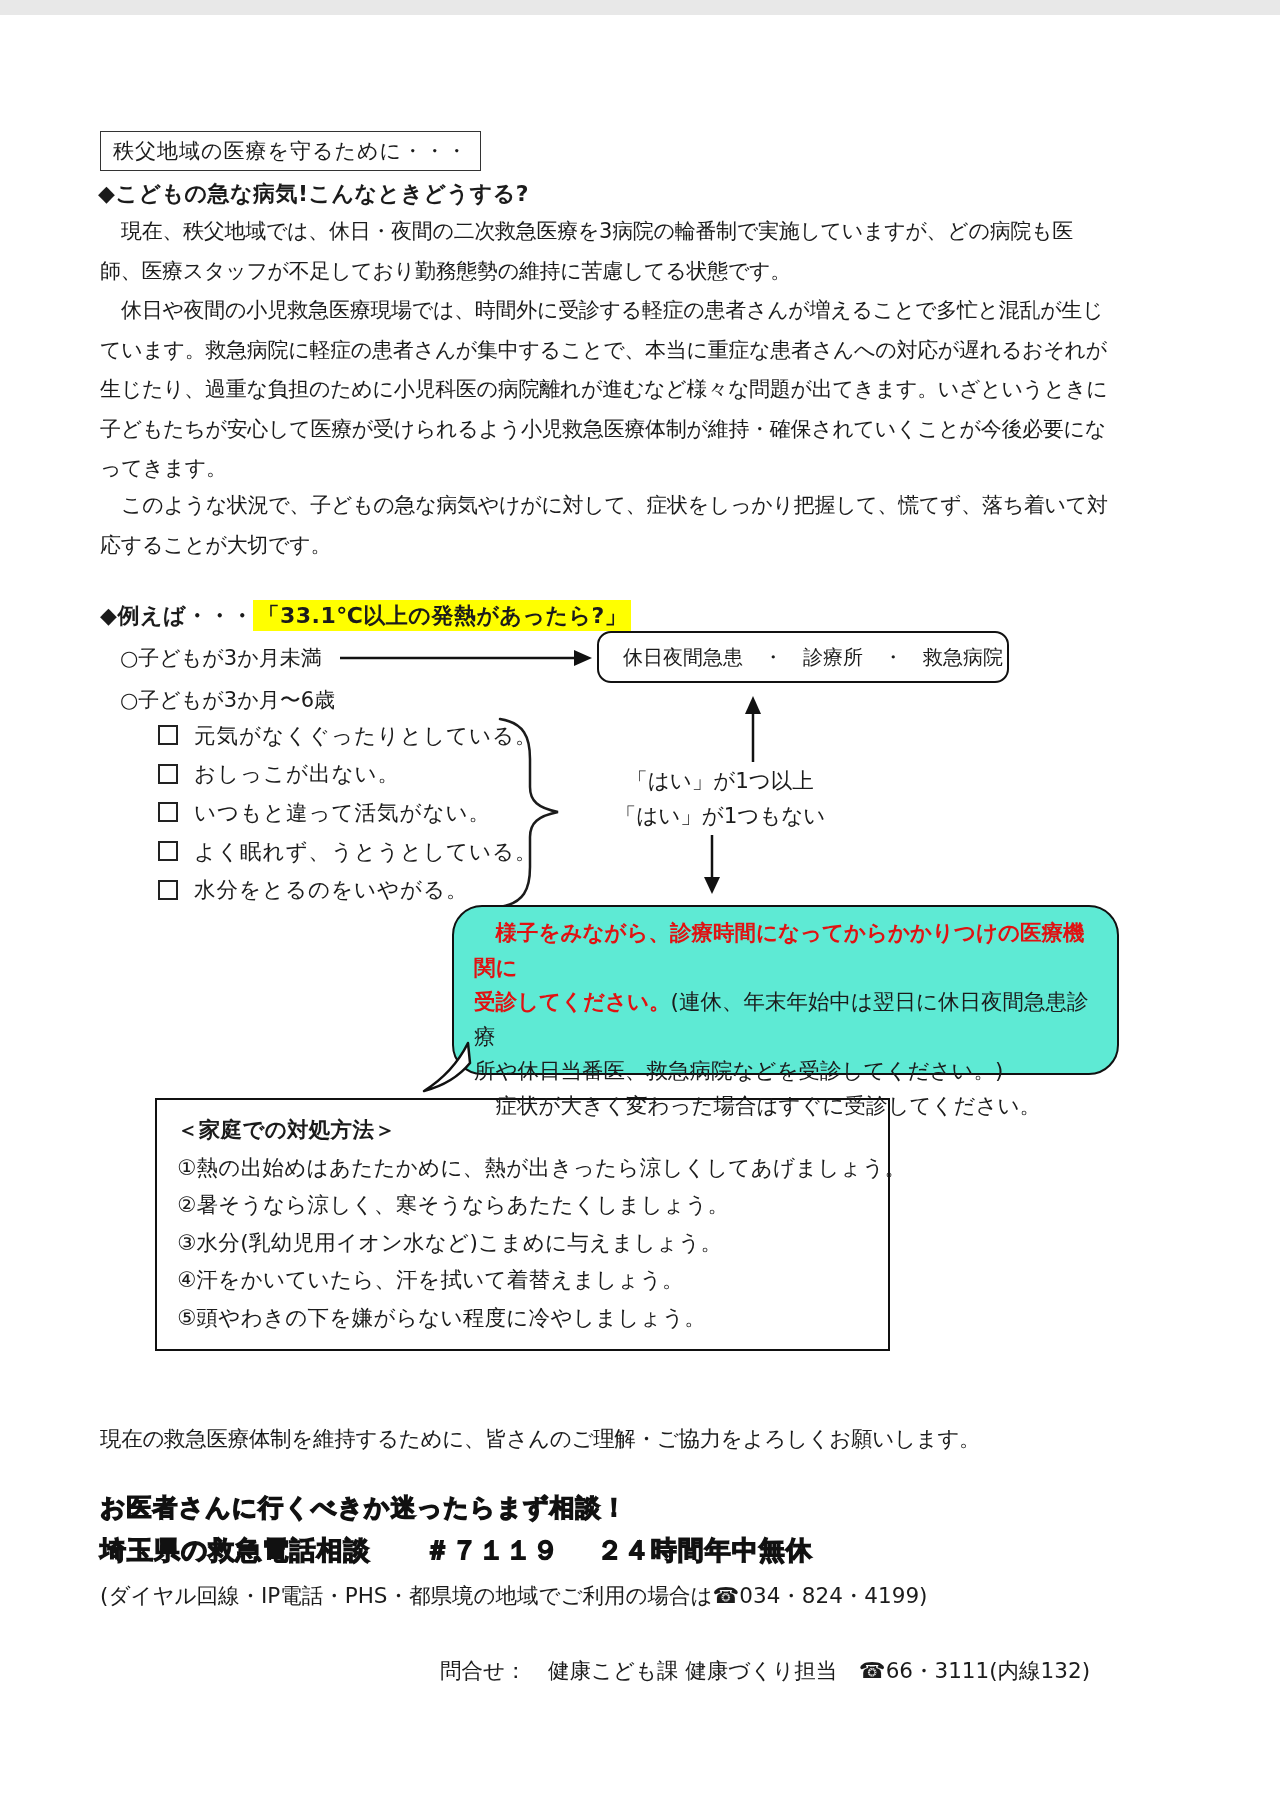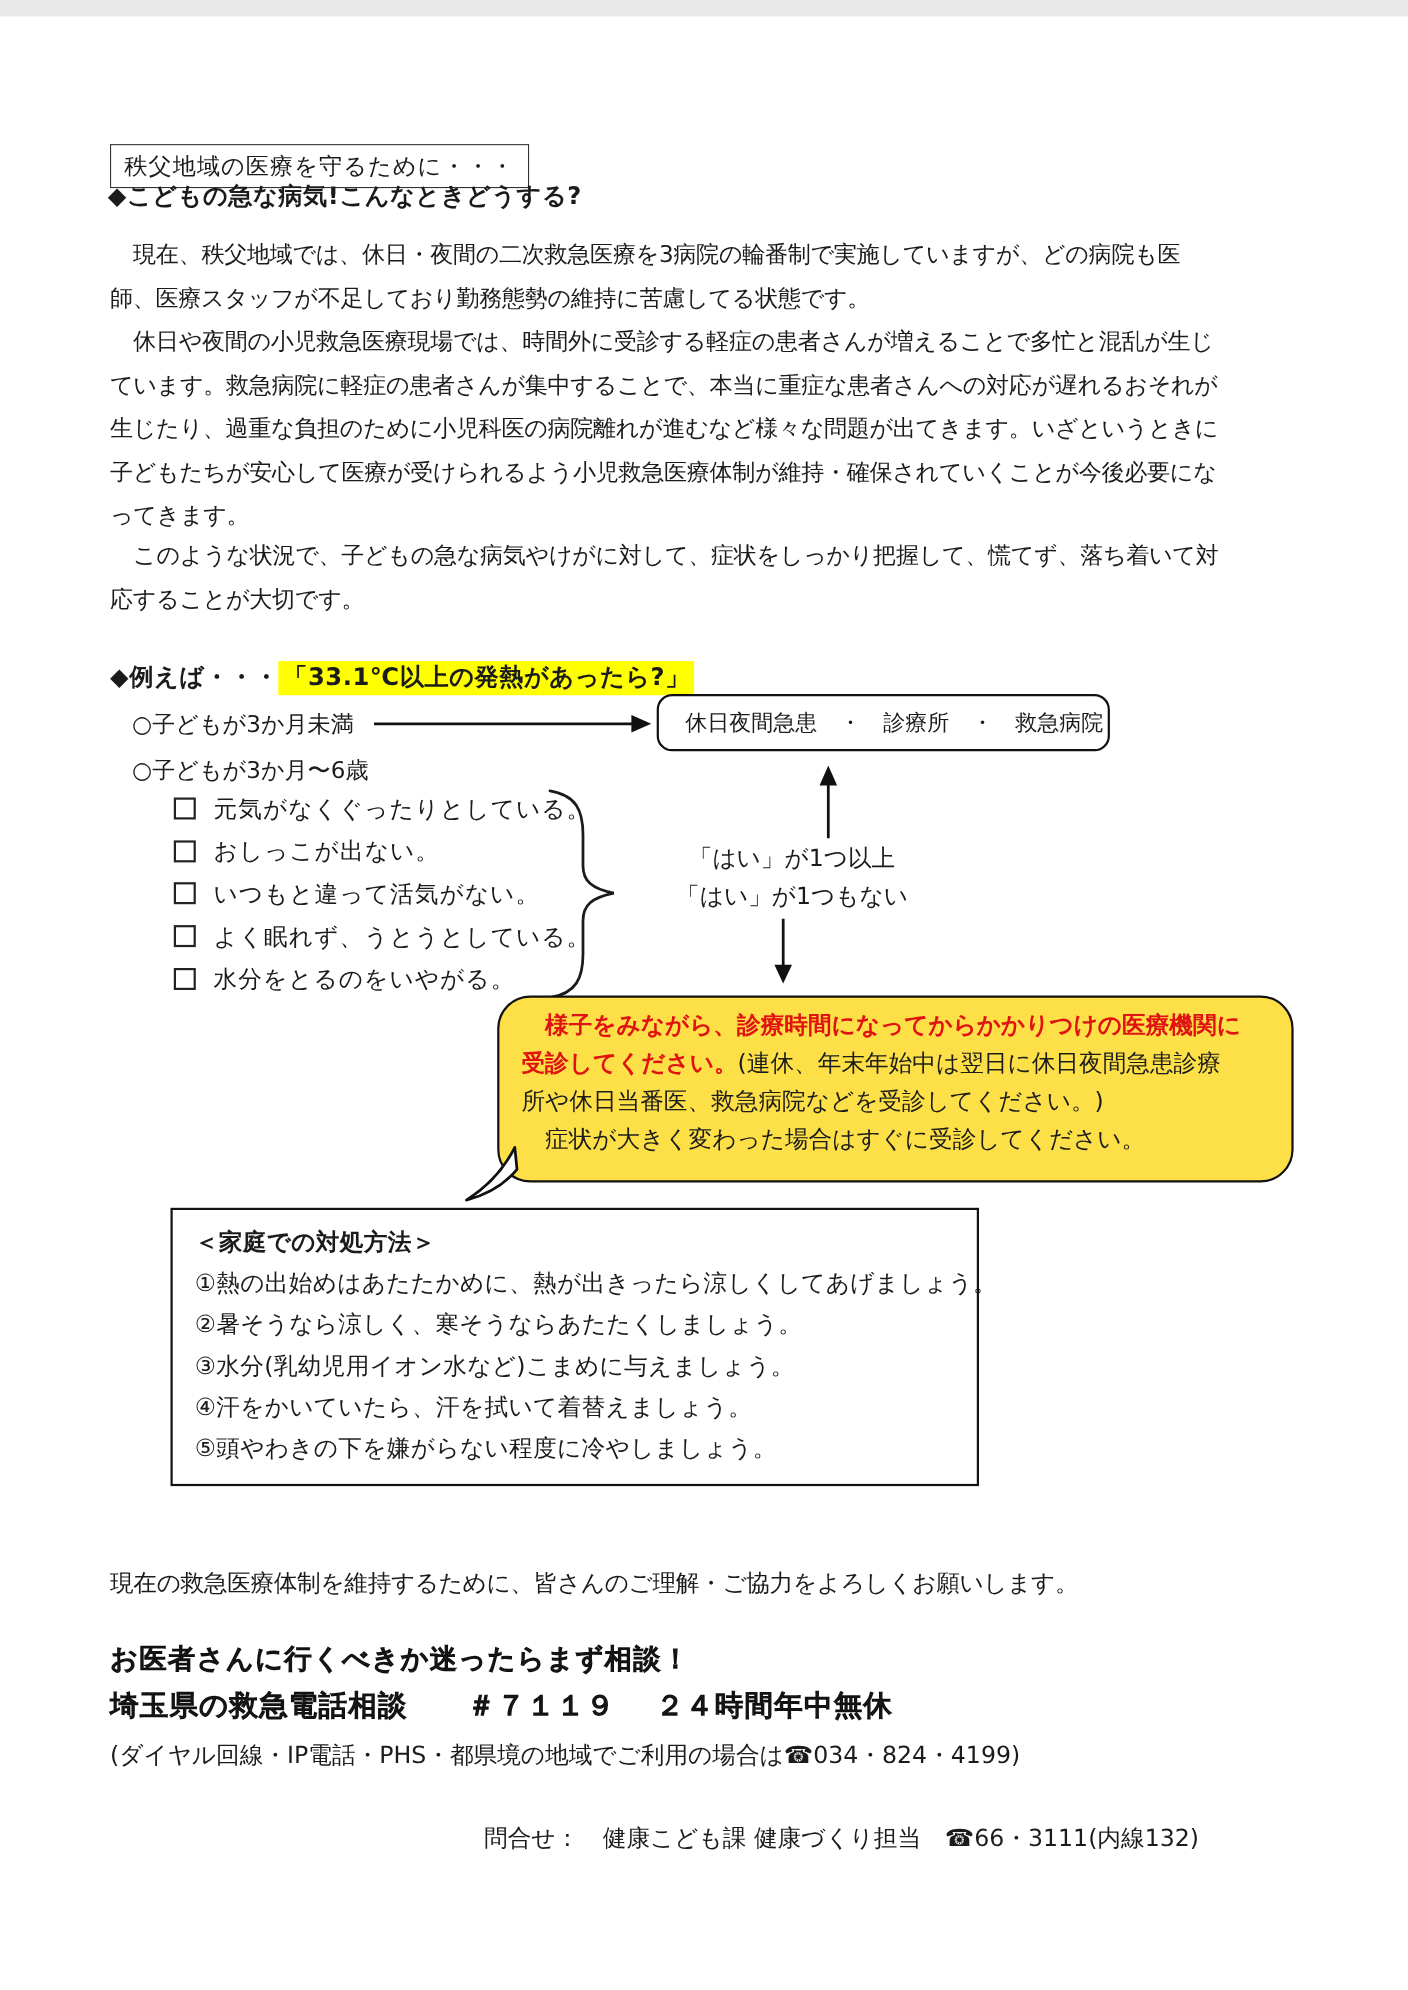--- a/index.html
+++ b/index.html
@@ -20,21 +20,21 @@
     text-indent:1em;
   }
   #banner{
     left:100px;top:116px;
     border:1.5px solid #333;
     padding:5px 12px;
     font-size:21px;
     letter-spacing:1px;
   }
   #heading1{
-    left:98px;top:148px;
+    left:98px;top:164px;
     font-size:22px;font-weight:bold;
     letter-spacing:0.5px;
   }
   #para1{left:100px;top:197px;width:1012px;}
   #para2{left:100px;top:276px;width:1012px;}
   #para3{left:100px;top:471px;width:1012px;}
   #example-line{
     left:100px;top:586px;
     font-size:22px;font-weight:bold;
     letter-spacing:0.5px;
@@ -57,43 +57,43 @@
     border:2px solid #222;
     margin-right:16px;
     flex:0 0 auto;
   }
   .chk-label{font-size:21.5px;letter-spacing:1px;white-space:nowrap;}
   #branch-labels{
     left:588px;top:748px;width:264px;
     text-align:center;font-size:21.5px;line-height:35px;
   }
   #bubble{
-    left:452px;top:890px;width:724px;height:170px;
+    left:452px;top:890px;width:667px;height:170px;
     border:2.5px solid #111;border-radius:30px;
     padding:9px 20px 0 20px;
     box-sizing:border-box;
     font-size:21.5px;line-height:34.5px;
-    background:#fde047;
+    background:#5eead4;
     z-index:2;
   }
   .red{color:#e01212;font-weight:bold;}
   #bubble-tail{left:421px;top:1026px;z-index:3;}
   #home-box{
     left:155px;top:1083px;width:735px;
     border:2.5px solid #111;
     box-sizing:border-box;
     padding:11px 20px 13px 20px;
     font-size:21.5px;line-height:37.5px;
     letter-spacing:0.3px;
   }
   #home-box .hc-title{font-weight:bold;}
   .hc-item{white-space:nowrap;}
   #request{left:100px;top:1409px;font-size:21.5px;letter-spacing:-0.3px;white-space:nowrap;}
   .heavy{
-    font-weight:400;
+    font-weight:700;
     -webkit-text-stroke:1.3px #111;
     letter-spacing:1px;
     white-space:nowrap;
   }
   #consult-heading{left:100px;top:1476px;font-size:25px;}
   #consult-line{left:100px;top:1518px;font-size:26px;}
   #consult-note{left:100px;top:1566px;font-size:21.5px;white-space:nowrap;}
   #contact{left:440px;top:1641px;font-size:21.5px;white-space:nowrap;}
   svg{display:block;}
 </style>

